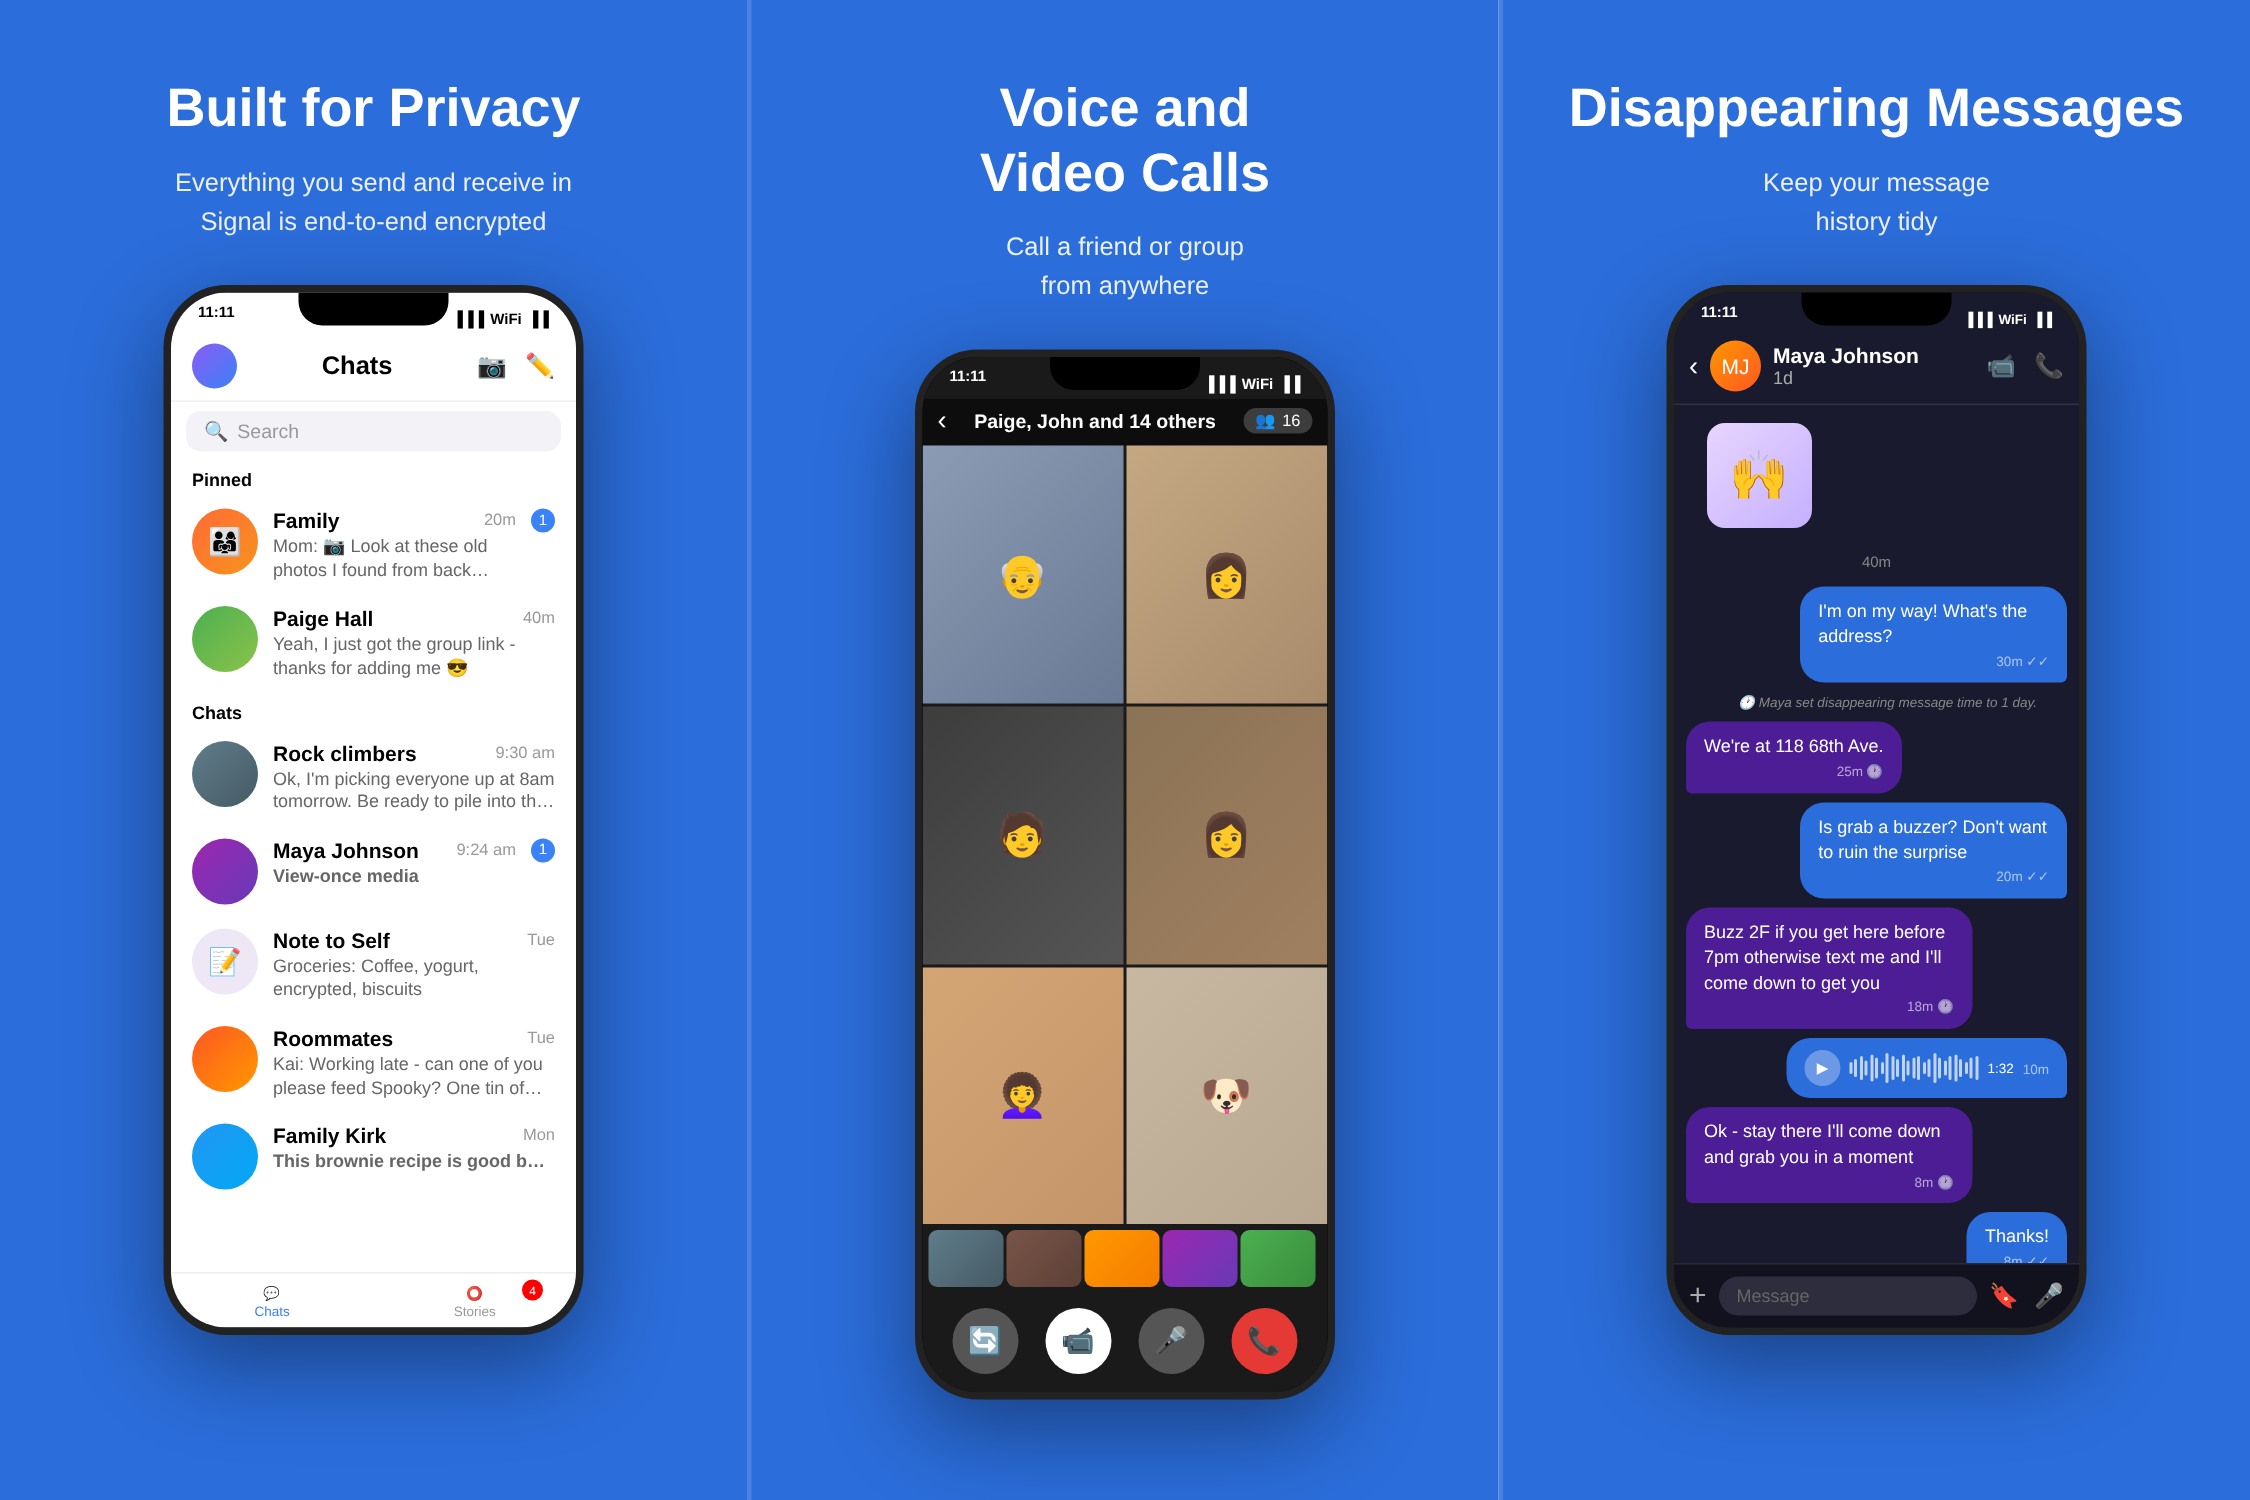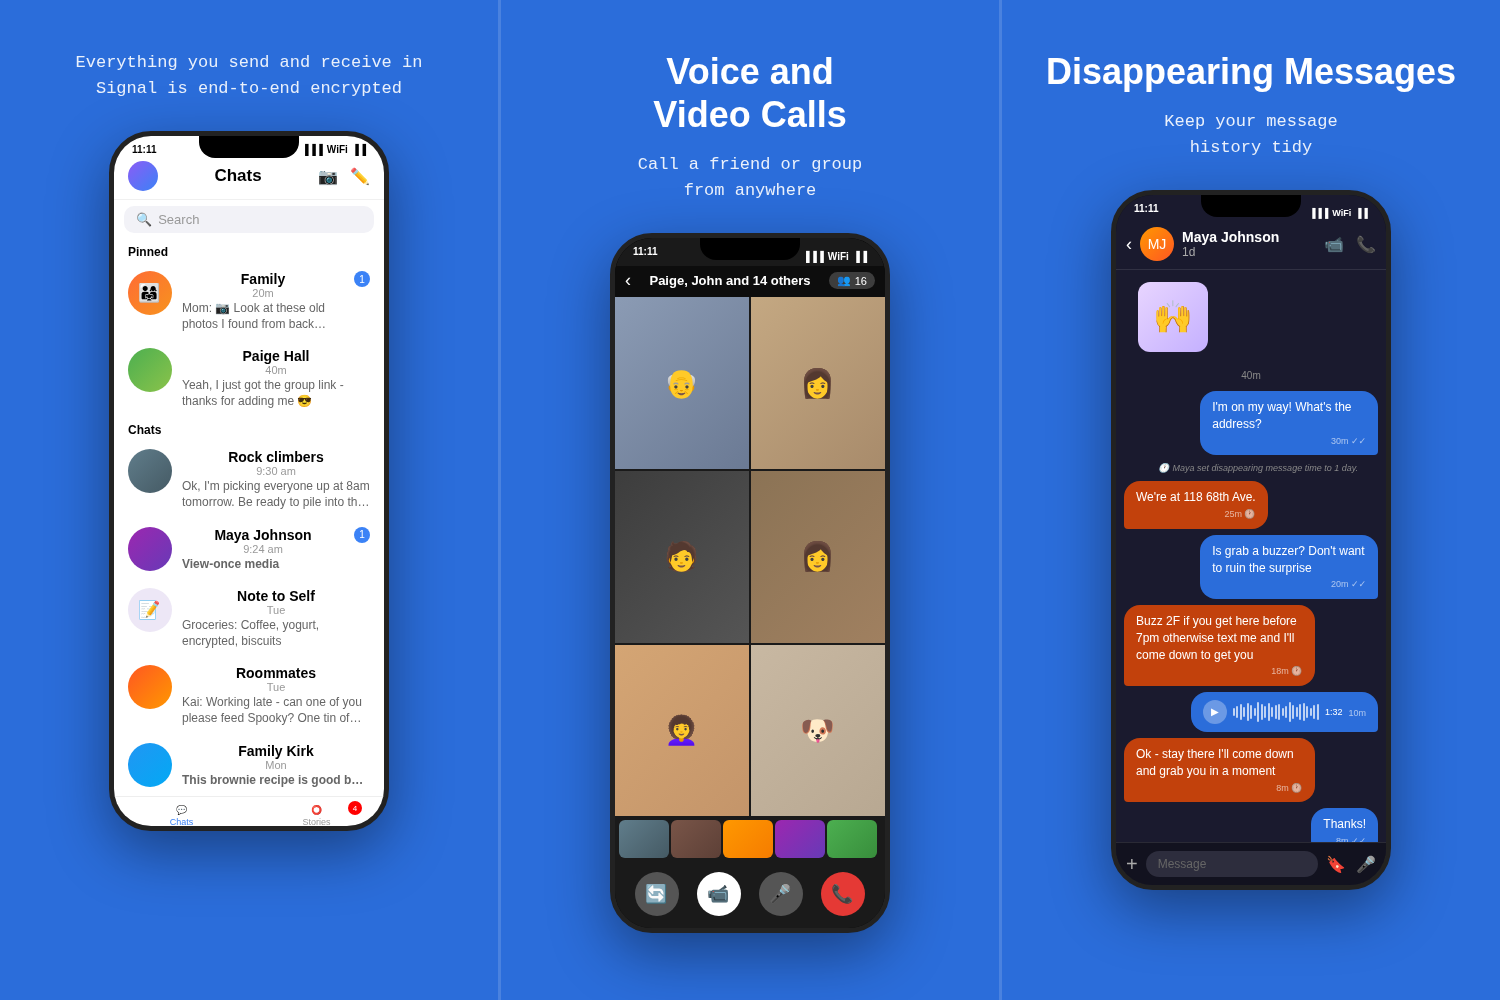--- a/index.html
+++ b/index.html
@@ -29,21 +29,20 @@
       text-align: center;
       line-height: 1.2;
       margin-bottom: 16px;
     }
     .panel-subtitle {
       font-size: 17px;
       color: rgba(255,255,255,0.9);
       text-align: center;
       line-height: 1.5;
       margin-bottom: 30px;
-      font-family: Liberation Mono, monospace;
     }
 
     
     .phone {
       position: relative;
       width: 280px;
       flex: 1;
       max-height: 700px;
     }
     .phone-shell {
@@ -161,21 +160,20 @@
       background: linear-gradient(135deg, #FF5722, #FF9800);
     }
     .chat-avatar-michael {
       background: linear-gradient(135deg, #2196F3, #03A9F4);
     }
     .chat-info { flex: 1; min-width: 0; }
     .chat-name-row {
       display: flex;
       justify-content: space-between;
       align-items: center;
-      flex-direction: column;
     }
     .chat-name { font-size: 14px; font-weight: 600; color: #000; }
     .chat-time { font-size: 11px; color: #999; }
     .chat-msg { font-size: 12px; color: #666; line-height: 1.3; margin-top: 2px; white-space: nowrap; overflow: hidden; text-overflow: ellipsis; font-weight: bold; }
     .chat-msg-multi { font-size: 12px; color: #666; line-height: 1.3; margin-top: 2px; overflow: hidden; display: -webkit-box; -webkit-line-clamp: 2; -webkit-box-orient: vertical; }
     .badge {
       background: #3B82F6;
       color: #fff;
       border-radius: 50%;
       width: 16px; height: 16px;
@@ -368,21 +366,21 @@
       background: #2B6DDA;
       color: #fff;
       border-radius: 16px 16px 4px 16px;
       padding: 8px 12px;
       font-size: 12px;
       max-width: 70%;
       line-height: 1.4;
     }
     .bubble-in {
       align-self: flex-start;
-      background: #c2410c;
+      background: #4c1d95;
       color: #fff;
       border-radius: 16px 16px 16px 4px;
       padding: 8px 12px;
       font-size: 12px;
       max-width: 75%;
       line-height: 1.4;
     }
     .bubble-meta {
       font-size: 9px;
       color: rgba(255,255,255,0.6);
@@ -445,20 +443,21 @@
       display: flex; align-items: center;
     }
     .msg-input-placeholder { color: #666; font-size: 12px; }
     .msg-icons { display: flex; gap: 10px; }
     .msg-icon { font-size: 16px; color: #aaa; }
   </style>
 </head>
 <body>
 
 <div class="panel">
+  <h1 class="panel-title">Built for Privacy</h1>
   <p class="panel-subtitle">Everything you send and receive in<br>Signal is end-to-end encrypted</p>
 
   <div class="phone">
     <div class="phone-shell">
       <div class="phone-notch"></div>
       <div class="phone-screen chat-screen">
 
         <div class="status-bar">
           <span>11:11</span>
           <div class="status-icons">

